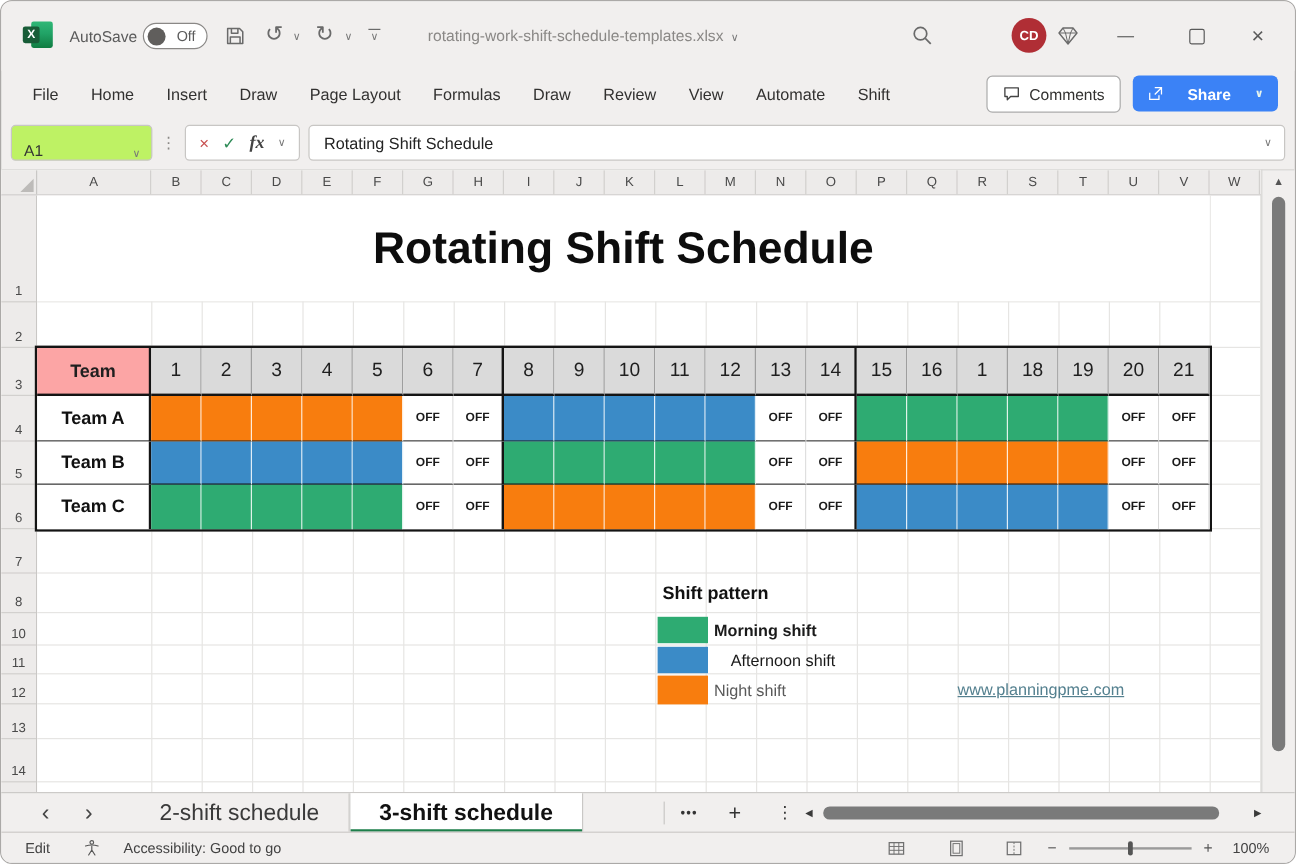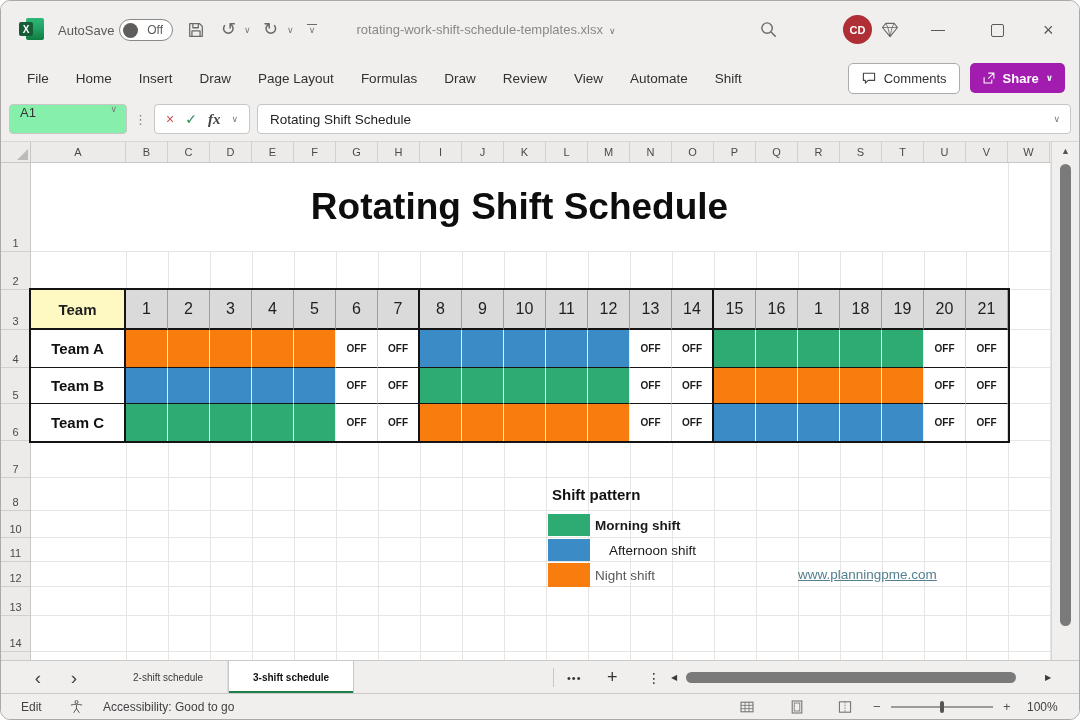--- a/index.html
+++ b/index.html
@@ -30,28 +30,28 @@
   .qat{display:flex;flex-direction:column;align-items:center;width:12px;}
   .qat-line{width:10px;height:0;border-top:1.6px solid #6A6A6A;margin-bottom:1px;}
   
   .menubar{position:absolute;top:58px;left:0;right:0;height:38px;display:flex;align-items:center;
     padding:0 14px 0 26px;box-sizing:border-box;}
   .menu-items{display:flex;gap:27px;}
   .mitem{font-size:13.5px;color:#323130;white-space:nowrap;}
   .menu-right{margin-left:auto;display:flex;gap:10px;align-items:center;}
   .btn-comments{height:29px;background:#fff;border:1px solid #ABABAB;border-radius:5px;display:flex;
     align-items:center;gap:7px;padding:0 12px;font-size:13px;color:#323130;}
-  .btn-share{height:30px;background:#a21caf;border-radius:5px;display:flex;align-items:center;gap:7px;
+  .btn-share{height:30px;background:#3b82f6;border-radius:5px;display:flex;align-items:center;gap:20px;
     padding:0 12px;font-size:13px;color:#fff;font-weight:bold;}
   .btn-share .chev{color:#E8F5EC;}
   
   .formulabar{position:absolute;top:96px;left:0;right:0;height:44px;display:flex;align-items:center;
     gap:7px;padding:0 8px;box-sizing:border-box;}
-  .namebox{width:118px;height:30px;background:#86efac;border:1px solid #C8C6C4;border-radius:4px;
-    display:flex;align-items:flex-start;padding:0 9px 0 10px;box-sizing:border-box;font-size:13px;color:#333;}
+  .namebox{width:118px;height:30px;background:#bef264;border:1px solid #C8C6C4;border-radius:4px;
+    display:flex;align-items:flex-end;padding:0 9px 0 10px;box-sizing:border-box;font-size:13px;color:#333;}
   .namebox .chev{margin-left:auto;}
   .fdots{color:#8A8886;font-size:13px;}
   .fxbox{height:30px;background:#fff;border:1px solid #C8C6C4;border-radius:4px;display:flex;
     align-items:center;gap:11px;padding:0 11px;box-sizing:border-box;}
   .fx-cancel{color:#C85050;font-size:14px;}
   .fx-ok{color:#2E8B57;font-size:14px;}
   .fx-fx{font-family:"Liberation Serif","DejaVu Serif",serif;font-style:italic;font-weight:bold;
     font-size:15px;color:#444;}
   .finput{flex:1;height:30px;background:#fff;border:1px solid #C8C6C4;border-radius:4px;display:flex;
     align-items:center;padding:0 10px 0 12px;box-sizing:border-box;font-size:13.5px;color:#222;}
@@ -97,21 +97,21 @@
   .vscroll{position:absolute;top:140px;left:1050px;width:28px;height:519px;background:#F1EFEE;
     border-left:1px solid #D8D6D4;border-top:1px solid #D8D6D4;box-sizing:border-box;}
   .vs-up{position:absolute;top:4px;left:0;right:0;text-align:center;font-size:9px;color:#555;}
   .vs-thumb{position:absolute;left:8px;top:22px;width:11px;height:462px;background:#7A7A7A;border-radius:6px;}
   
   .tabbar{position:absolute;top:659px;left:0;right:0;height:33px;background:#F1EFEE;
     border-top:1px solid #CCCAC8;box-sizing:content-box;}
   .tnav{position:absolute;top:0;height:33px;width:22px;display:flex;align-items:center;
     justify-content:center;font-size:19px;color:#444;}
   .tabs{position:absolute;left:108px;top:0;height:33px;display:flex;}
-  .tab{height:33px;display:flex;align-items:center;padding:0 24px;font-size:10px;color:#3A3A3A;
+  .tab{height:33px;display:flex;align-items:center;padding:0 24px;font-size:19px;color:#3A3A3A;
     border-right:1px solid #DFDDDB;white-space:nowrap;}
   .tab.active{background:#fff;font-weight:bold;color:#111;border-left:1px solid #C9C7C5;
     border-right:1px solid #C9C7C5;box-shadow:inset 0 -3px 0 #1E7F4B;}
   .tctl{position:absolute;top:0;height:33px;display:flex;align-items:center;color:#333;}
   .tdivider{position:absolute;top:7px;left:552px;width:1px;height:19px;background:#C9C7C5;}
   .hs-arrow{position:absolute;top:0;height:33px;display:flex;align-items:center;font-size:8px;color:#3A3A3A;}
   .hs-thumb{position:absolute;left:685px;top:11px;width:330px;height:11px;border-radius:6px;background:#7A7A7A;}
   
   .statusbar{position:absolute;top:692px;left:0;right:0;height:25px;background:#F1EFEE;
     border-top:1px solid #CCCAC8;}
@@ -298,21 +298,21 @@
         <div class="hline" style="top: 277px;"></div>
         <div class="hline" style="top: 314px;"></div>
         <div class="hline" style="top: 347px;"></div>
         <div class="hline" style="top: 374px;"></div>
         <div class="hline" style="top: 398px;"></div>
         <div class="hline" style="top: 423px;"></div>
         <div class="hline" style="top: 452px;"></div>
         <div class="hline" style="top: 488px;"></div>
         <div class="sheet-title">Rotating Shift Schedule</div>
         <div class="stable" style="grid-template-columns: 95px repeat(21, 42px); grid-template-rows: 40px 38px 36px 37px;">
-          <div class="th-team" style="background: #fef9c3;">Team</div>
+          <div class="th-team" style="background: #fca5a5;">Team</div>
           <div class="th-day" style="background: rgb(218, 218, 218);">1</div>
           <div class="th-day" style="background: rgb(218, 218, 218);">2</div>
           <div class="th-day" style="background: rgb(218, 218, 218);">3</div>
           <div class="th-day" style="background: rgb(218, 218, 218);">4</div>
           <div class="th-day" style="background: rgb(218, 218, 218);">5</div>
           <div class="th-day" style="background: rgb(218, 218, 218);">6</div>
           <div class="th-day thickR" style="background: rgb(218, 218, 218);">7</div>
           <div class="th-day" style="background: rgb(218, 218, 218);">8</div>
           <div class="th-day" style="background: rgb(218, 218, 218);">9</div>
           <div class="th-day" style="background: rgb(218, 218, 218);">10</div>

